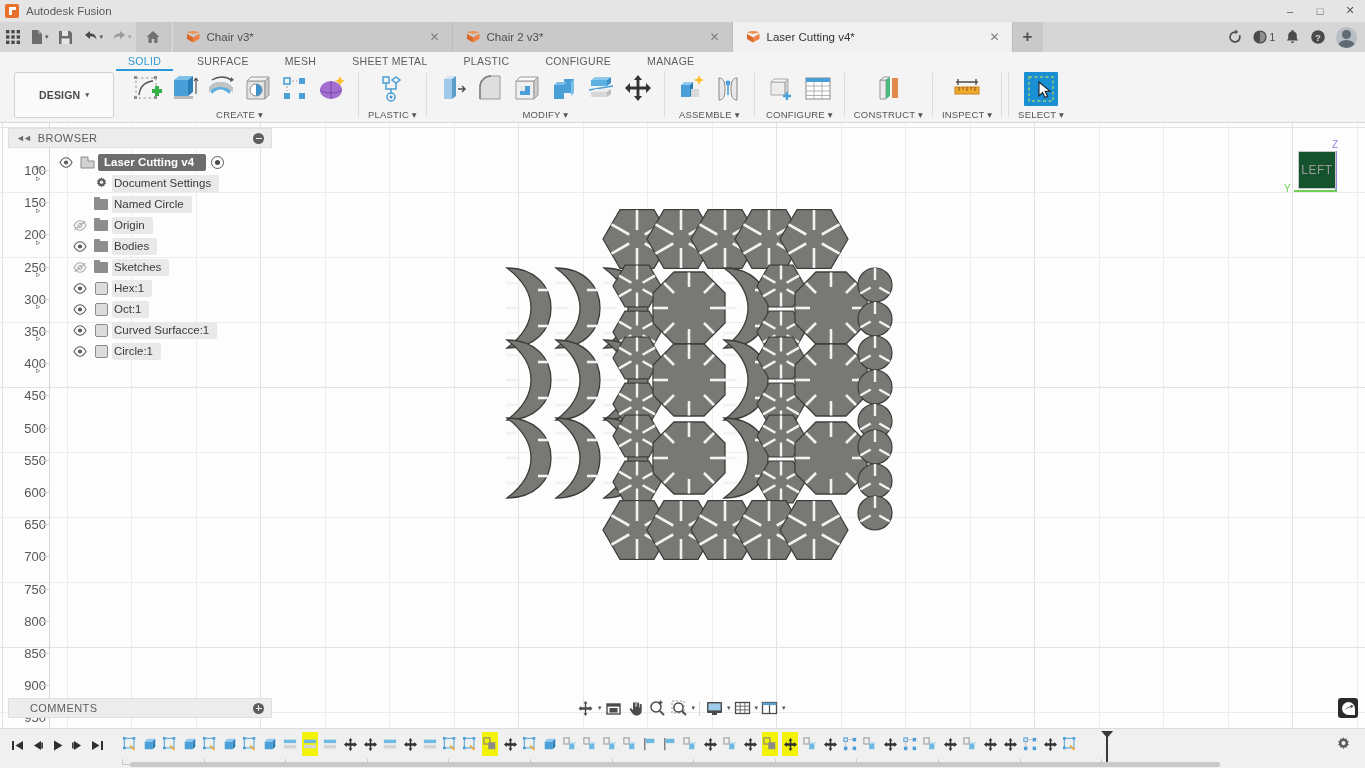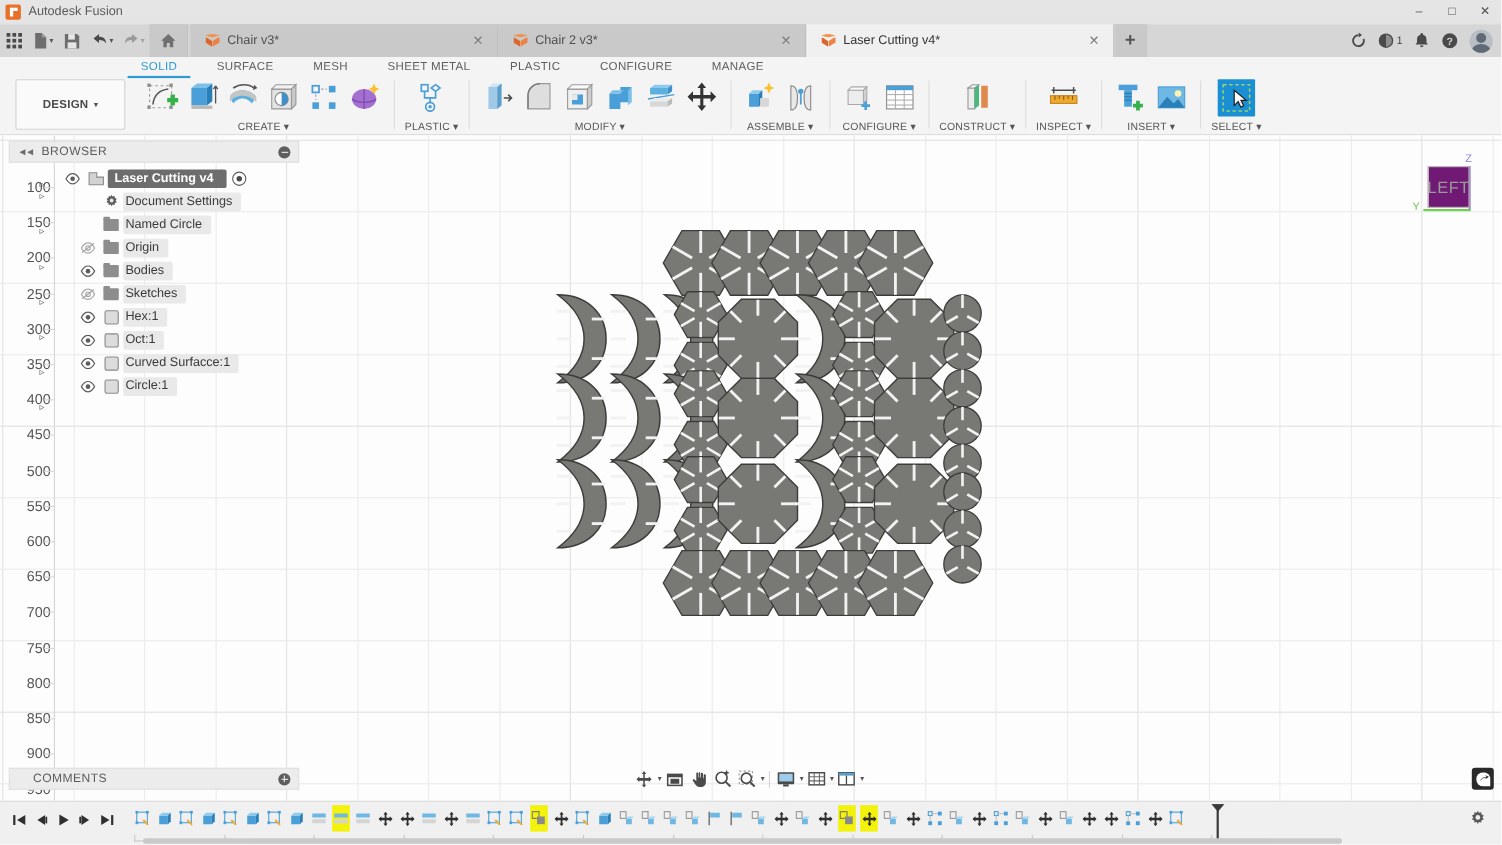--- a/index.html
+++ b/index.html
@@ -173,23 +173,23 @@
   .comments .ttl { font-size:11px; color:#5c5c5c; letter-spacing:.4px; margin-left:14px;}
   .comments .plus { margin-left:auto; width:11px;height:11px;border-radius:50%;
     background:#5e5e5e;position:relative; }
   .comments .plus::after{content:"";position:absolute;left:2.5px;top:5px;width:6px;height:1.5px;background:#ececec;}
   .comments .plus::before{content:"";position:absolute;left:4.75px;top:2.5px;width:1.5px;height:6px;background:#ececec;}
 
   
   .viewcube { position:absolute; left:1286px; top:148px; width:80px; height:62px; }
   .vc-face {
     position:absolute; left:12px; top:3px; width:38px; height:38px;
-    background:#701a75; border:1px solid #c6c6c6;
+    background:#14532d; border:1px solid #c6c6c6;
     display:flex; align-items:center; justify-content:center;
-    font-size:15px; color:#9a9a9a; letter-spacing:.5px;
+    font-size:12px; color:#9a9a9a; letter-spacing:.5px;
   }
   .vc-z { position:absolute; left:49px; top:3px; width:2px; height:40px; background:#8f86e0; }
   .vc-zl { position:absolute; left:46px; top:-9px; font-size:10px; color:#8f86e0; }
   .vc-y { position:absolute; left:8px; top:42px; width:43px; height:2px; background:#6fcf53; }
   .vc-yl { position:absolute; left:-2px; top:35px; font-size:10px; color:#6fcf53; }
 
   
   .navbar {
     position:absolute; left:575px; top:697px; width:220px; height:22px;
     display:flex; align-items:center; gap:1px;
@@ -602,43 +602,20 @@
           </span>
         </div>
         <div class="rg-label">
           <span>INSPECT</span>
           <span>▾</span>
         </div>
       </div>
 
       <div class="rg-div"></div>
 
-      <div class="rgroup">
-        <div class="rg-icons">
-          <span class="ric">
-            <svg width="34" height="34" viewBox="0 0 34 34">
-              <rect x="6" y="5" width="17" height="5" fill="#4a9fd8"></rect>
-              <rect x="11" y="10" width="7" height="15" fill="#4a9fd8"></rect>
-              <path d="M11 13h7M11 16h7M11 19h7" stroke="#2b7fb8" stroke-width="1.2"></path>
-              <path d="M19 24h9M23.5 19.5v9" stroke="#35b14a" stroke-width="3.4"></path>
-            </svg>
-          </span>
-          <span class="ric">
-            <svg width="34" height="34" viewBox="0 0 34 34">
-              <rect x="5" y="7" width="24" height="19" fill="#6fb8e4" stroke="#4a9fd8"></rect>
-              <circle cx="23" cy="13" r="3" fill="#fff3b0"></circle>
-              <path d="M5 26l8-10 6 6 4-4 6 8z" fill="#2b7fb8"></path>
-            </svg>
-          </span>
-        </div>
-        <div class="rg-label">
-          <span>INSERT</span>
-          <span>▾</span>
-        </div>
-      </div>
 
       <div class="rg-div"></div>
 
       <div class="rgroup">
         <div class="rg-icons">
           <span class="ric sel">
             <svg width="34" height="34" viewBox="0 0 34 34">
               <rect x="5" y="5" width="24" height="24" fill="none" stroke="#9ad36f" stroke-width="1.4" stroke-dasharray="3 2.5"></rect>
               <path d="M15 10v14l3.6-3.6 2.4 5 2.6-1.2-2.4-5H26z" fill="#fff" stroke="#1f1f1f" stroke-width="1.1"></path>
             </svg>

